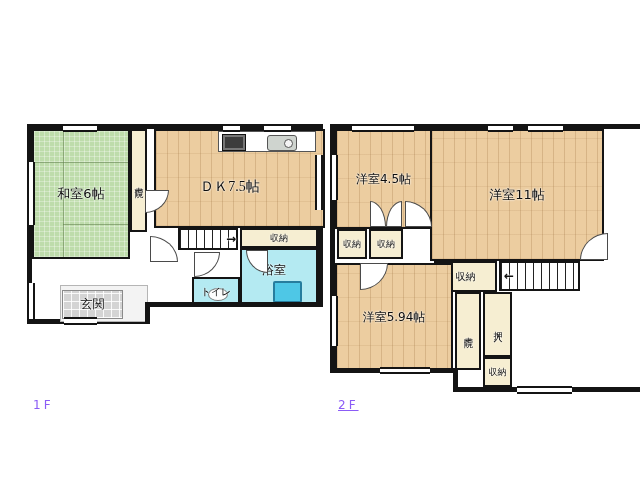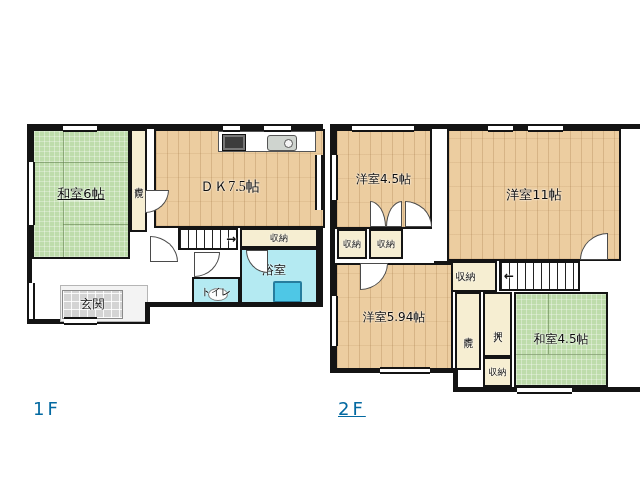--- a/index.html
+++ b/index.html
@@ -28,21 +28,21 @@
     display:flex;align-items:center;z-index:3;}
   .arrow{font-size:12px;font-weight:bold;color:#111;line-height:1;z-index:4;
          text-shadow:0 0 2px #fff,0 0 2px #fff;}
   .arc{position:absolute;box-sizing:border-box;background:#fff;border:1px solid #4a4a4a;z-index:4;}
   .win-h{position:absolute;box-sizing:border-box;background:#fff;border-top:2px solid #141414;
          border-bottom:2px solid #141414;z-index:6;}
   .win-v{position:absolute;box-sizing:border-box;background:#fff;border-left:2px solid #141414;
          border-right:2px solid #141414;z-index:6;}
   .notch{position:absolute;box-sizing:border-box;background:#fff;z-index:5;}
   .matline{position:absolute;background:rgba(95,125,75,.55);z-index:2;}
-  .floorlbl{position:absolute;font-size:18px;color:#0369a1;letter-spacing:3px;z-index:2;}
+  .floorlbl{position:absolute;font-size:12px;color:#8b5cf6;letter-spacing:3px;z-index:2;}
   .counter{position:absolute;box-sizing:border-box;background:#fff;border:1px solid #555;z-index:2;}
   .stove{position:absolute;box-sizing:border-box;background:#3c3c3c;border:1px solid #111;
          box-shadow:inset 0 0 0 2px #777;z-index:3;}
   .sink{position:absolute;box-sizing:border-box;background:#cfd4cf;border:1px solid #555;
         border-radius:3px;z-index:3;}
   .faucet{position:absolute;width:7px;height:7px;background:#f4f4f4;border:1px solid #555;
           border-radius:50%;right:3px;top:3px;}
   .bathtub{position:absolute;box-sizing:border-box;background:#4ec7e6;border:2px solid #267d9e;
            border-radius:2px;z-index:2;}
   .toilet-oval{position:absolute;width:18px;height:11px;background:#fdfdfd;border:1px solid #777;
@@ -55,21 +55,21 @@
 <body>
 
 <div id="canvas">
 
   <div class="plan" style="left:27px;top:124px;width:296px;height:200px;">
 
     <div class="room tatami" style="left:0px;top:0px;width:98px;height:130px;">
       <div class="matline" style="left:0px;top:31px;width:94px;height:1px;"></div>
       <div class="matline" style="left:29px;top:0px;width:1px;height:126px;"></div>
       <div class="matline" style="left:29px;top:93px;width:65px;height:1px;"></div>
-      <span class="lbl" style="font-size:13px;text-decoration:underline;">和室6帖</span>
+      <span class="lbl" style="font-size:13px;">和室6帖</span>
     </div>
 
     <div class="room cream" style="left:98px;top:0px;width:17px;height:103px;">
       <span class="lbl vert">書院</span>
     </div>
 
     <div class="room wood" style="left:122px;top:0px;width:171px;height:99px;font-family:Liberation Serif, serif;">
       <span class="lbl" style="font-size:14px;padding-right:19px;padding-top:16px;">ＤＫ7.5帖</span>
     </div>
 
@@ -110,21 +110,21 @@
 
   <div class="notch" style="left:145px;top:302px;width:178px;height:22px;border-top:5px solid #141414;border-left:5px solid #141414;"></div>
 
 
   <div class="plan" style="left:330px;top:124px;width:333px;height:268px;">
 
     <div class="room wood" style="left:0px;top:0px;width:97px;height:100px;">
       <span class="lbl">洋室4.5帖</span>
     </div>
 
-    <div class="room wood" style="left:112px;top:0px;width:174px;height:132px;">
+    <div class="room wood" style="left:95px;top:0px;width:174px;height:132px;">
       <span class="lbl" style="font-size:13px;">洋室11帖</span>
     </div>
 
     <div class="room cream" style="left:2px;top:100px;width:30px;height:30px;">
       <span class="lbl sm">収納</span>
     </div>
     <div class="room cream" style="left:34px;top:100px;width:34px;height:30px;">
       <span class="lbl sm">収納</span>
     </div>
 
@@ -145,25 +145,20 @@
     </div>
 
     <div class="room cream" style="left:148px;top:163px;width:29px;height:65px;">
       <span class="lbl vert">押入</span>
     </div>
 
     <div class="room cream" style="left:148px;top:228px;width:29px;height:30px;">
       <span class="lbl sm">収納</span>
     </div>
 
-    <div class="room tatami" style="left:179px;top:163px;width:94px;height:95px;">
-      <div class="matline" style="left:0px;top:60px;width:90px;height:1px;"></div>
-      <div class="matline" style="left:32px;top:0px;width:1px;height:60px;"></div>
-      <span class="lbl">和室4.5帖</span>
-    </div>
 
     <div class="arc" style="left:35px;top:72px;width:16px;height:26px;border-radius:0 100% 0 0;"></div>
     <div class="arc" style="left:51px;top:72px;width:16px;height:26px;border-radius:100% 0 0 0;"></div>
     <div class="arc" style="left:70px;top:72px;width:27px;height:26px;border-radius:0 100% 0 0;"></div>
     <div class="arc" style="left:25px;top:134px;width:28px;height:27px;border-radius:0 0 100% 0;"></div>
     <div class="arc" style="left:245px;top:104px;width:28px;height:27px;border-radius:100% 0 0 0;"></div>
   </div>
 
   <div class="notch" style="left:330px;top:368px;width:128px;height:24px;border-top:5px solid #141414;border-right:5px solid #141414;"></div>
 

